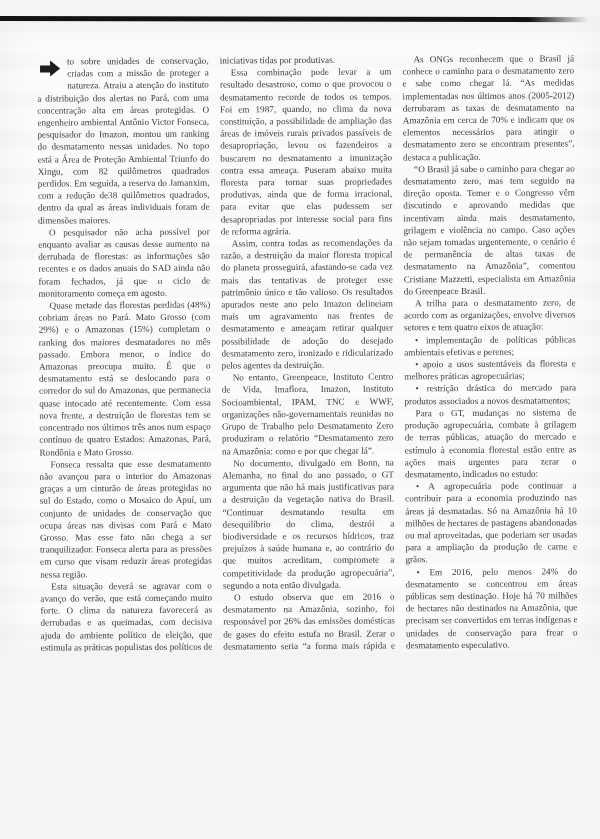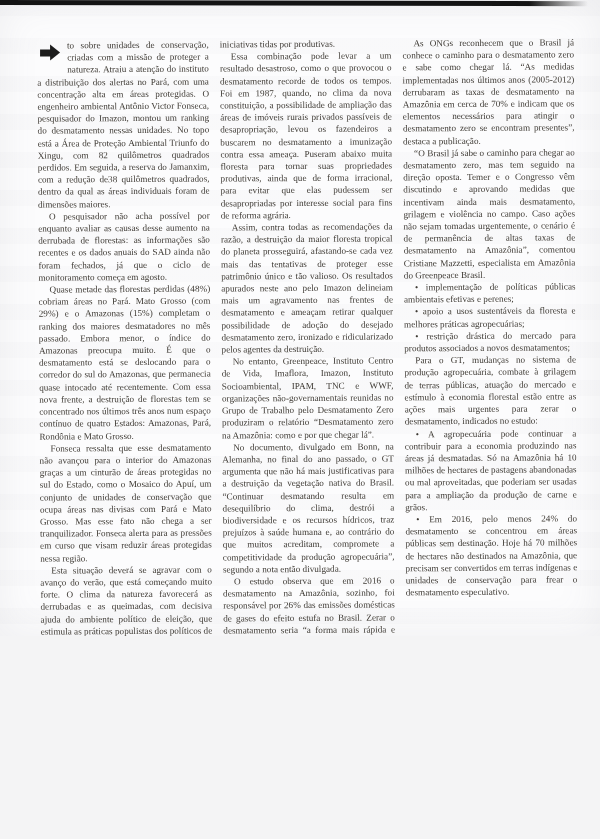--- a/index.html
+++ b/index.html
@@ -9,20 +9,21 @@
     background:#f4f4f5;
   }
   .page{
     position:relative;width:600px;height:636px;overflow:hidden;
     background:
       repeating-linear-gradient(180deg,
         rgba(90,90,110,0.018) 0px, rgba(90,90,110,0.018) 16px,
         rgba(0,0,0,0) 16px, rgba(0,0,0,0) 38px),
       #fcfcfd;
     box-shadow:inset 0 0 40px rgba(120,120,130,0.10);
+    margin-top:16px;
   }
   .top-bar{
     position:absolute;top:0;left:0;height:5px;width:588px;
     background:linear-gradient(90deg,#141414 0%,#141414 90%,rgba(20,20,20,0) 100%);
     transform:rotate(0.12deg);transform-origin:left top;
   }
   .content{
     position:absolute;left:37px;top:38px;width:537px;height:732px;
     overflow:hidden;display:flex;gap:11px;
     transform:rotate(-0.35deg);transform-origin:center top;
@@ -87,20 +88,21 @@
       <p>Essa combinação pode levar a um resultado desastroso, como o que provocou o desmatamento recorde de todos os tempos. Foi em 1987, quando, no clima da nova constituição, a possibilidade de ampliação das áreas de imóveis rurais privados passíveis de desapropriação, levou os fazendeiros a buscarem no desmatamento a imunização contra essa ameaça. Puseram abaixo muita floresta para tornar suas propriedades produtivas, ainda que de forma irracional, para evitar que elas pudessem ser desapropriadas por interesse social para fins de reforma agrária.</p>
       <p>Assim, contra todas as recomendações da razão, a destruição da maior floresta tropical do planeta prosseguirá, afastando-se cada vez mais das tentativas de proteger esse patrimônio único e tão valioso. Os resultados apurados neste ano pelo Imazon delineiam mais um agravamento nas frentes de desmatamento e ameaçam retirar qualquer possibilidade de adoção do desejado desmatamento zero, ironizado e ridicularizado pelos agentes da destruição.</p>
       <p>No entanto, Greenpeace, Instituto Centro de Vida, Imaflora, Imazon, Instituto Socioambiental, IPAM, TNC e WWF, organizações não-governamentais reunidas no Grupo de Trabalho pelo Desmatamento Zero produziram o relatório “Desmatamento zero na Amazônia: como e por que chegar lá”.</p>
       <p>No documento, divulgado em Bonn, na Alemanha, no final do ano passado, o GT argumenta que não há mais justificativas para a destruição da vegetação nativa do Brasil. “Continuar desmatando resulta em desequilíbrio do clima, destrói a biodiversidade e os recursos hídricos, traz prejuízos à saúde humana e, ao contrário do que muitos acreditam, compromete a competitividade da produção agropecuária”, segundo a nota então divulgada.</p>
       <p>O estudo observa que em 2016 o desmatamento na Amazônia, sozinho, foi responsável por 26% das emissões domésticas de gases do efeito estufa no Brasil. Zerar o desmatamento seria “a forma mais rápida e fácil de reduzir emissões e cumprir com o acordo de Paris”.</p>
     </div>
 
     <div class="col">
       <p>As ONGs reconhecem que o Brasil já conhece o caminho para o desmatamento zero e sabe como chegar lá. “As medidas implementadas nos últimos anos (2005-2012) derrubaram as taxas de desmatamento na Amazônia em cerca de 70% e indicam que os elementos necessários para atingir o desmatamento zero se encontram presentes”, destaca a publicação.</p>
       <p>“O Brasil já sabe o caminho para chegar ao desmatamento zero, mas tem seguido na direção oposta. Temer e o Congresso vêm discutindo e aprovando medidas que incentivam ainda mais desmatamento, grilagem e violência no campo. Caso ações não sejam tomadas urgentemente, o cenário é de permanência de altas taxas de desmatamento na Amazônia”, comentou Cristiane Mazzetti, especialista em Amazônia do Greenpeace Brasil.</p>
+      <p>A trilha para o desmatamento zero, de acordo com as organizações, envolve diversos setores e tem quatro eixos de atuação:</p>
       <p>• implementação de políticas públicas ambientais efetivas e perenes;</p>
       <p>• apoio a usos sustentáveis da floresta e melhores práticas agropecuárias;</p>
       <p>• restrição drástica do mercado para produtos associados a novos desmatamentos;</p>
       <p>Para o GT, mudanças no sistema de produção agropecuária, combate à grilagem de terras públicas, atuação do mercado e estímulo à economia florestal estão entre as ações mais urgentes para zerar o desmatamento, indicados no estudo:</p>
       <p>• A agropecuária pode continuar a contribuir para a economia produzindo nas áreas já desmatadas. Só na Amazônia há 10 milhões de hectares de pastagens abandonadas ou mal aproveitadas, que poderiam ser usadas para a ampliação da produção de carne e grãos.</p>
       <p>• Em 2016, pelo menos 24% do desmatamento se concentrou em áreas públicas sem destinação. Hoje há 70 milhões de hectares não destinados na Amazônia, que precisam ser convertidos em terras indígenas e unidades de conservação para frear o desmatamento especulativo.</p>
     </div>
 
   </div>
 

